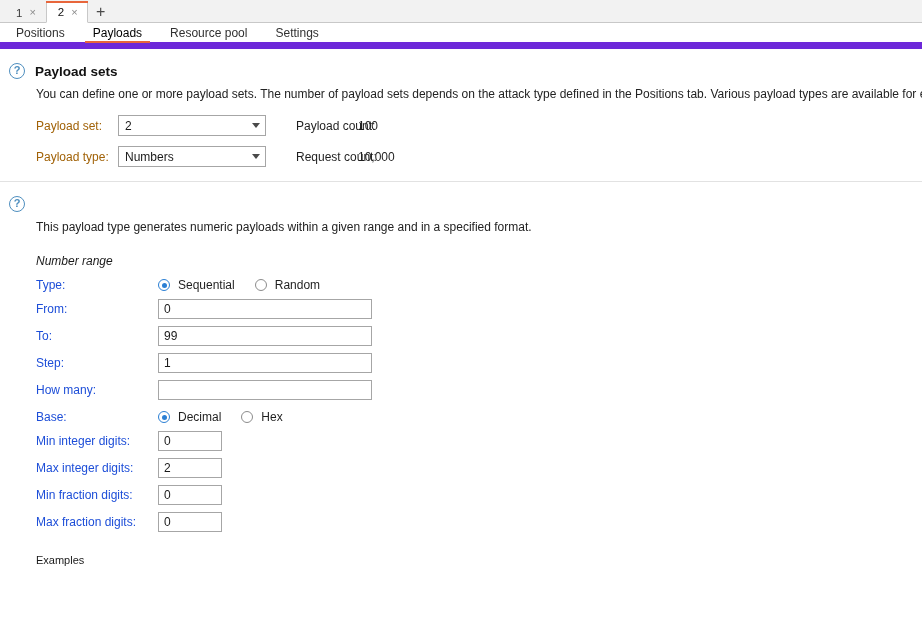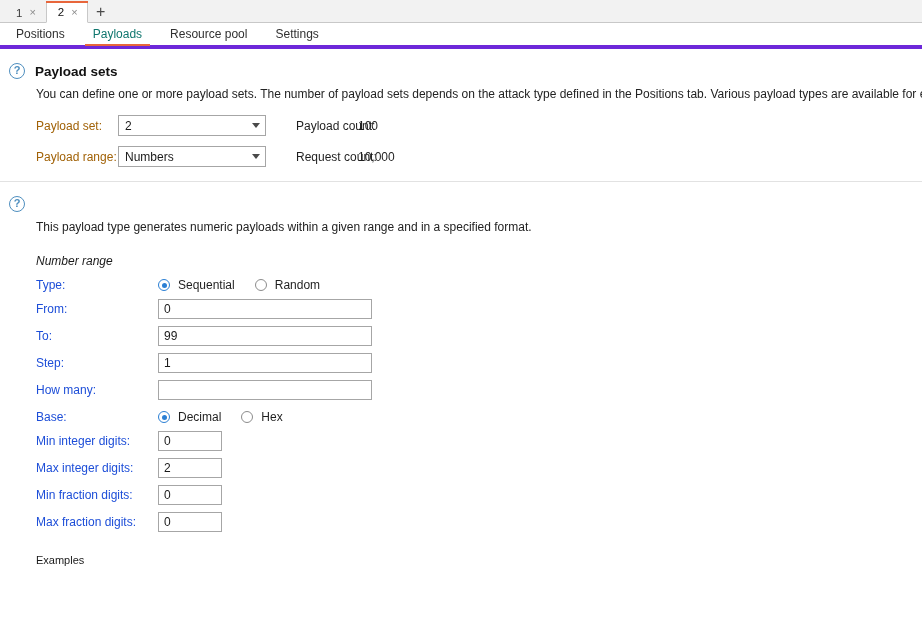--- a/index.html
+++ b/index.html
@@ -67,35 +67,35 @@
     position: relative;
     top: 1px;
     cursor: pointer;
   }
 
   
   .subtabs {
     display: flex;
     align-items: stretch;
     height: 26px;
-    border-bottom: 4px solid #6d28d9;
+    border-bottom: 7px solid #6d28d9;
     background: #ffffff;
     padding-left: 2px;
   }
   .subtab {
     display: flex;
     align-items: center;
     padding: 0 14px;
     font-size: 12px;
     color: #303030;
     position: relative;
     cursor: pointer;
   }
   .subtab.active {
-    color: #0f766e;
+    color: #000000;
   }
   .subtab.active::after {
     content: "";
     position: absolute;
     left: 6px; right: 6px; bottom: -1px;
     height: 2px;
     background: #e8663b;
   }
 
   
@@ -276,21 +276,21 @@
 
   <div class="psgrid">
     <div class="lbl">Payload set:</div>
     <div class="combo">
       <span>2</span>
       <span class="arrow"></span>
     </div>
     <div class="cnt-lbl">Payload count:</div>
     <div class="cnt-val">100</div>
 
-    <div class="lbl">Payload range:</div>
+    <div class="lbl">Payload type:</div>
     <div class="combo">
       <span>Numbers</span>
       <span class="arrow"></span>
     </div>
     <div class="cnt-lbl">Request count:</div>
     <div class="cnt-val">10,000</div>
   </div>
 
   <div class="hr"></div>
 

